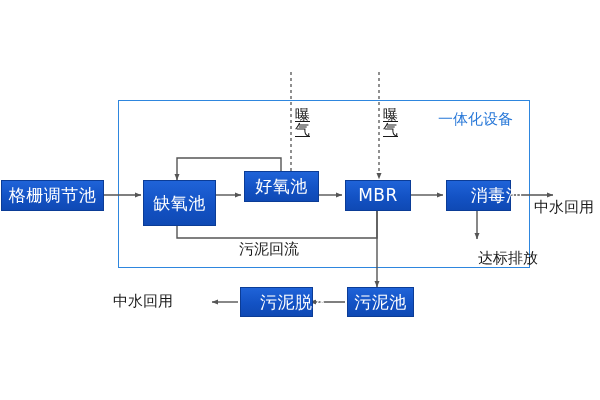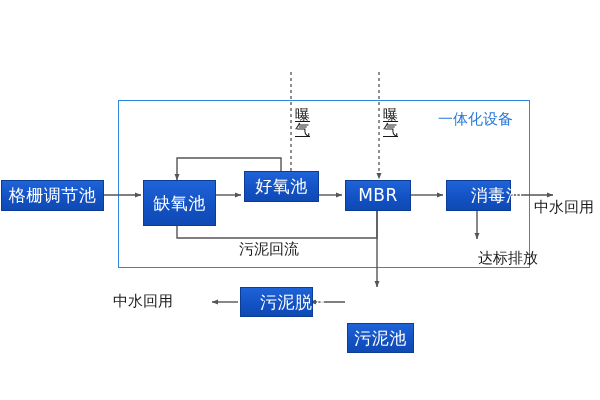--- a/index.html
+++ b/index.html
@@ -119,21 +119,21 @@
   </div>
 
   <div class="pbox" style="left:345px; top:180px; width:66px; height:31px; font-size:17px;">
     <span>MBR</span>
   </div>
 
   <div class="pbox" style="left:446px; top:180px; width:65px; height:31px; font-size:17px;padding-left:37px;">
     <span>消毒池</span>
   </div>
 
-  <div class="pbox" style="left:347px; top:287px; width:67px; height:30px; font-size:17px;margin-top:36px;">
+  <div class="pbox" style="left:347px; top:287px; width:67px; height:30px; font-size:17px;">
     <span>污泥池</span>
   </div>
 
   <div class="pbox" style="left:240px; top:287px; width:73px; height:30px; font-size:17px;padding-left:37px;">
     <span>污泥脱水</span>
   </div>
 
   <div class="tlabel blue" style="left:438px; top:112px; font-size:15px;">一体化设备</div>
 
 

